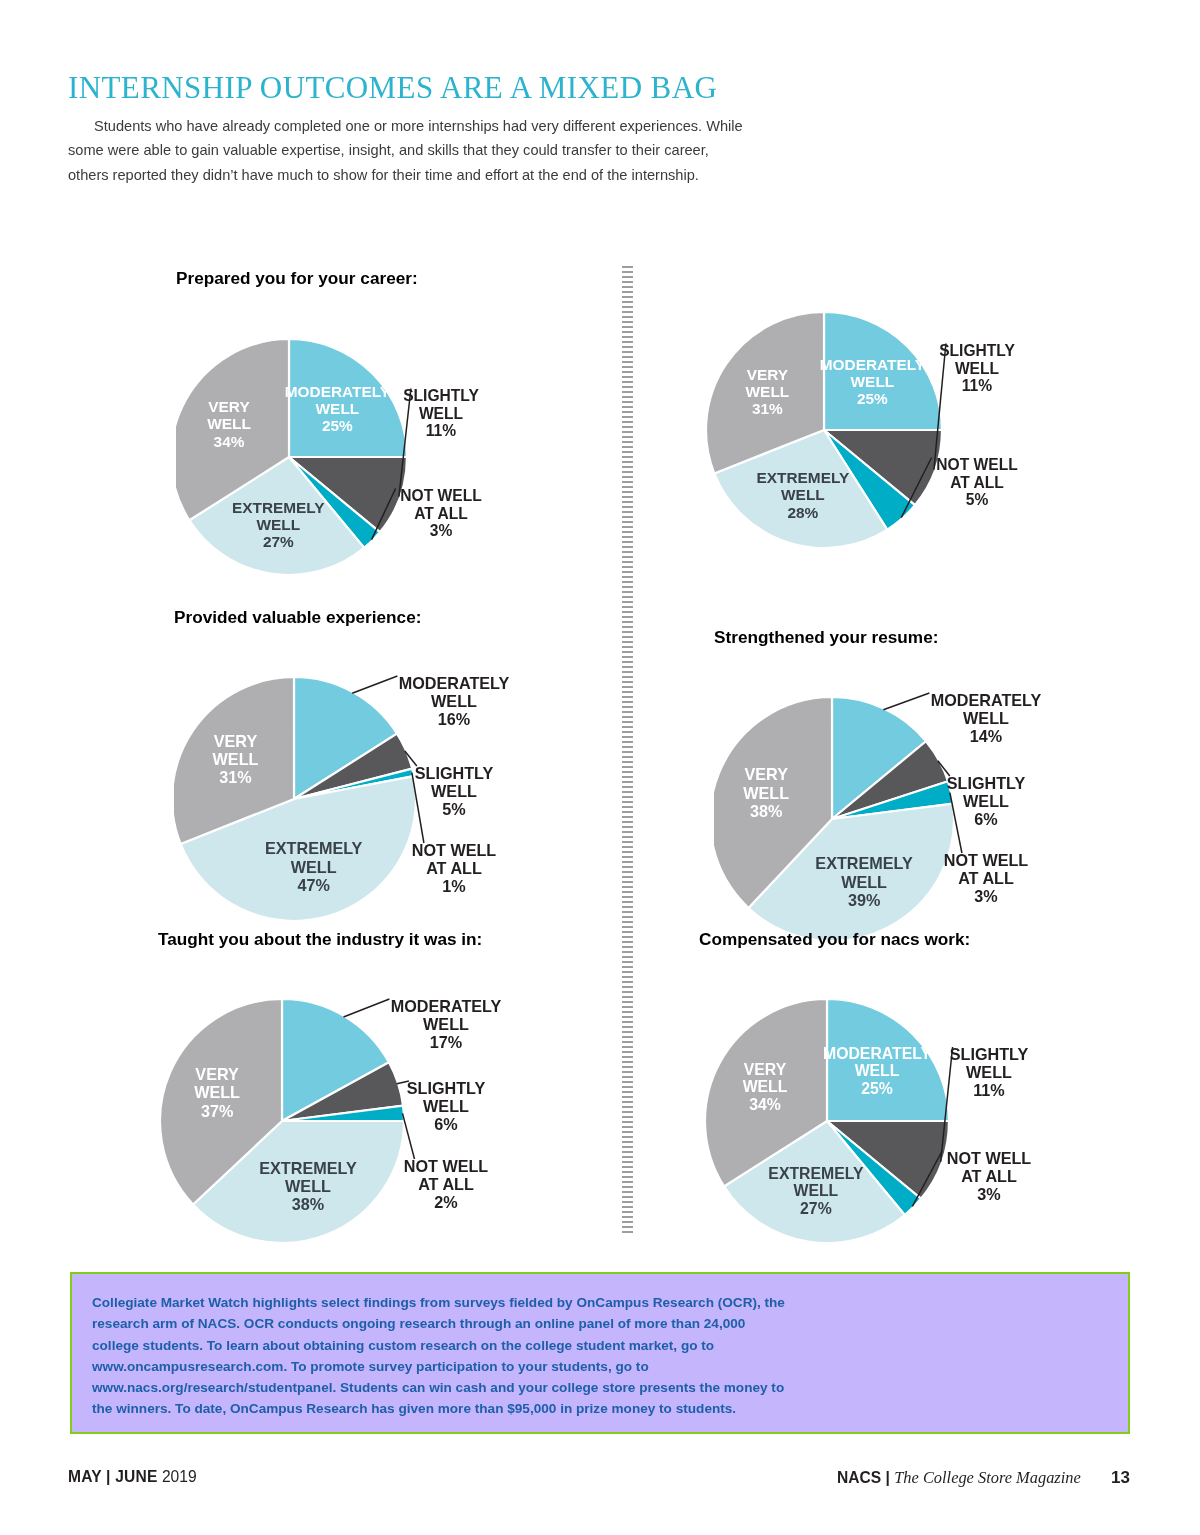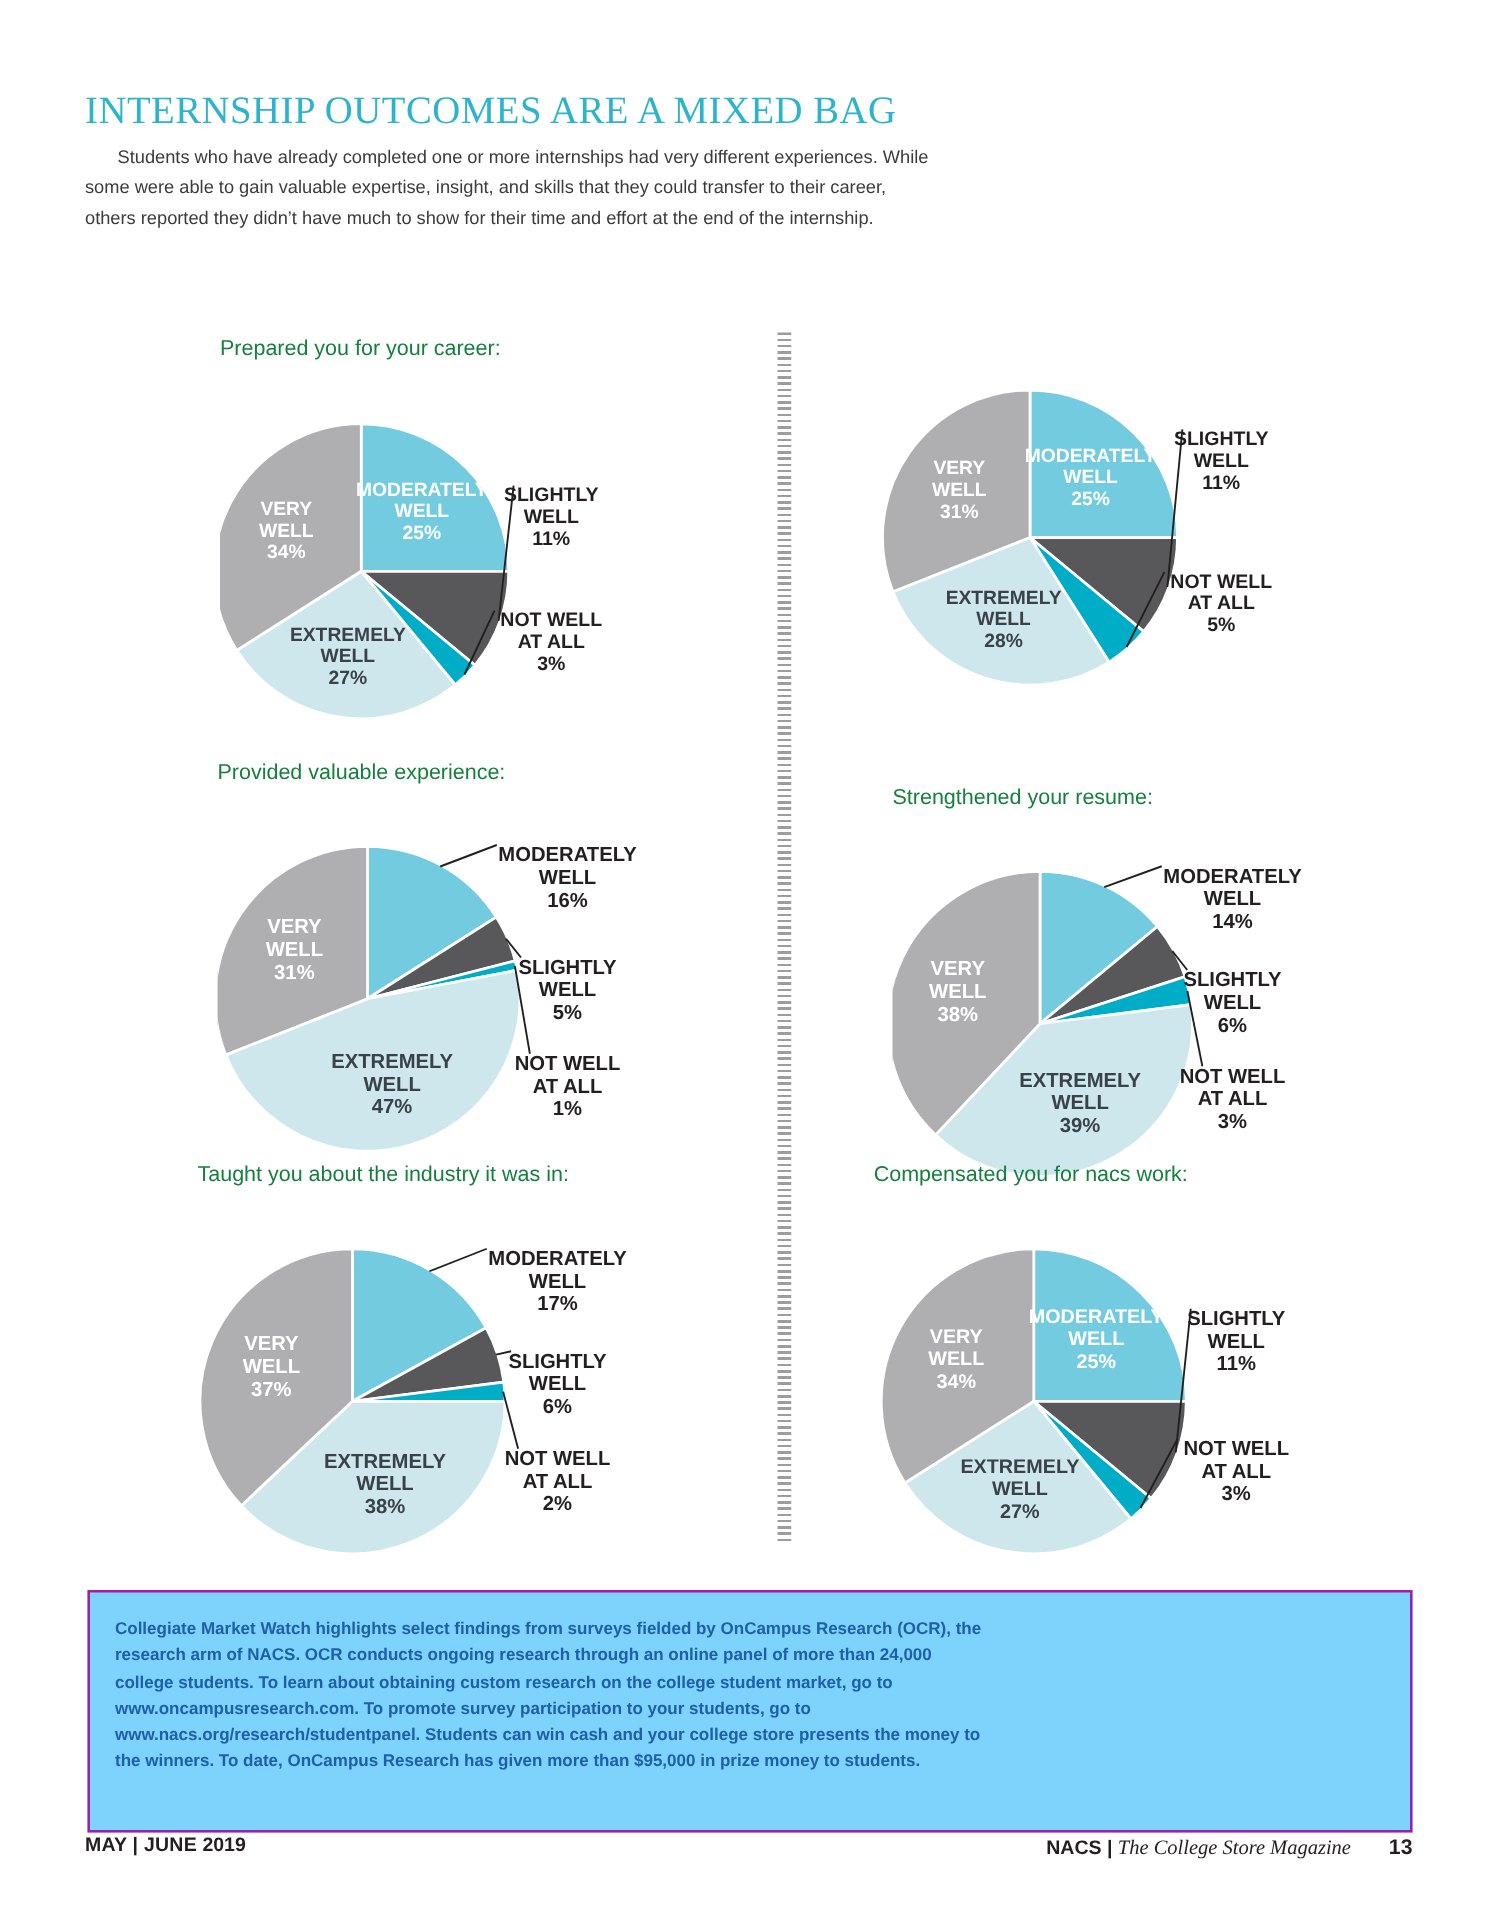--- a/index.html
+++ b/index.html
@@ -32,45 +32,45 @@
     width: 11px; height: 967px;
     background-image: repeating-linear-gradient(
         to bottom, #9d9d9d 0px, #9d9d9d 2px,
         #ffffff 2px, #ffffff 5px);
   }
 
   
   .charts { position: absolute; left: 0; top: 0; width: 1200px; height: 1250px; }
   .chart-cell { position: absolute; }
   .chart-title {
-    font-size: 17.2px; font-weight: normal; color: #15803d;
+    font-size: 17.2px; font-weight: bold; color: #000000;
     white-space: nowrap; margin: 0 0 6px 0;
   }
   .chart-svg { display: block; }
 
   
   .infobox {
     position: absolute; left: 70px; top: 1272px;
-    width: 1060px; height: 194px;
-    border: 2px solid #a21caf; background: #7dd3fc;
+    width: 1060px; height: 162px;
+    border: 2px solid #84cc16; background: #c4b5fd;
   }
   .infobox-text {
     position: absolute; left: 20px; top: 18px; width: 700px;
     font-size: 13.6px; font-weight: bold; line-height: 21.3px;
     color: #1d5fa8;
   }
 
   
   .footer { position: absolute; left: 0; top: 1468px; width: 1200px; height: 34px; }
   .footer-left {
     position: absolute; left: 68px; top: 0; font-size: 15.6px; color: #231f20;
     white-space: nowrap;
   }
   .footer-left b { font-weight: bold; letter-spacing: .2px; }
-  .footer-left span.year { font-weight: bold; }
+  .footer-left span.year { font-weight: normal; }
   .footer-right {
     position: absolute; right: 70px; top: 0; font-size: 15.6px;
     white-space: nowrap; color: #231f20;
   }
   .footer-right .nacs { font-weight: bold; margin-left: 42px; }
   .footer-right .mag { font-family: "Liberation Serif", serif; font-style: italic; font-size: 16.4px; text-align: center; }
   .footer-right .pageno { font-weight: bold; font-size: 17px; margin-left: 26px; }
 </style>
 </head>
 <body>

